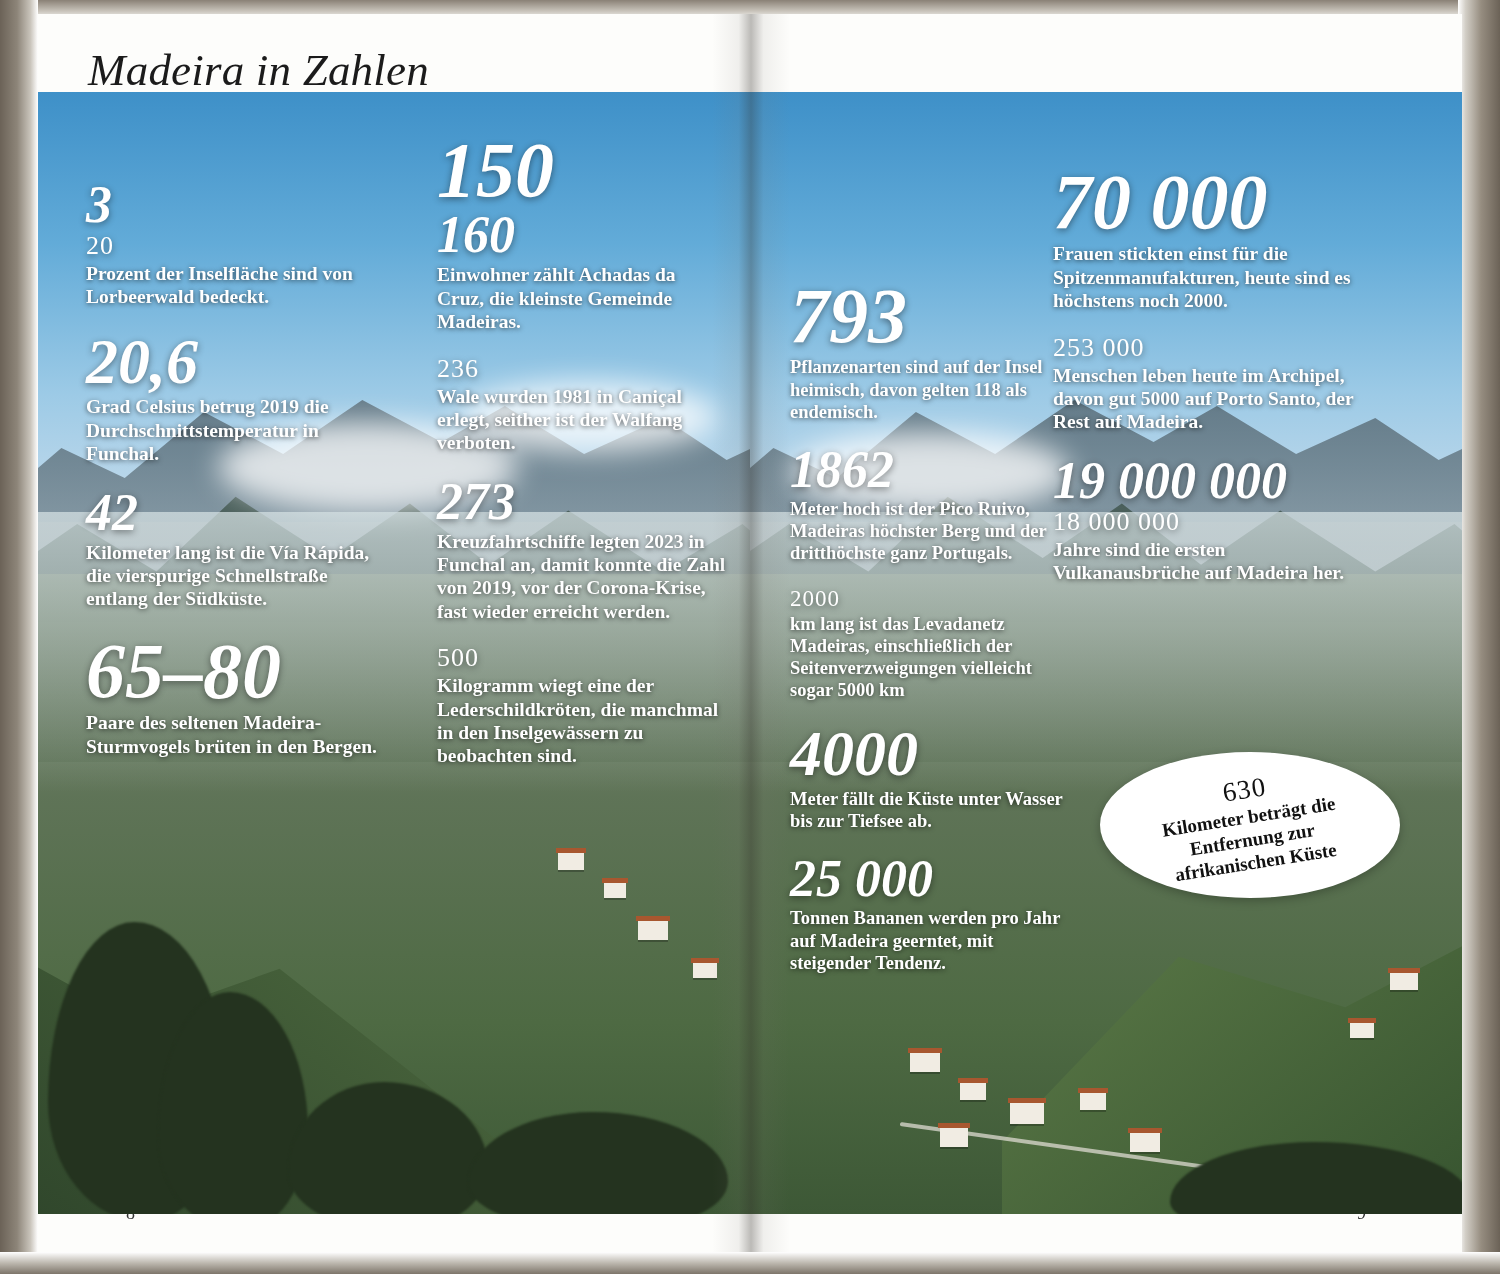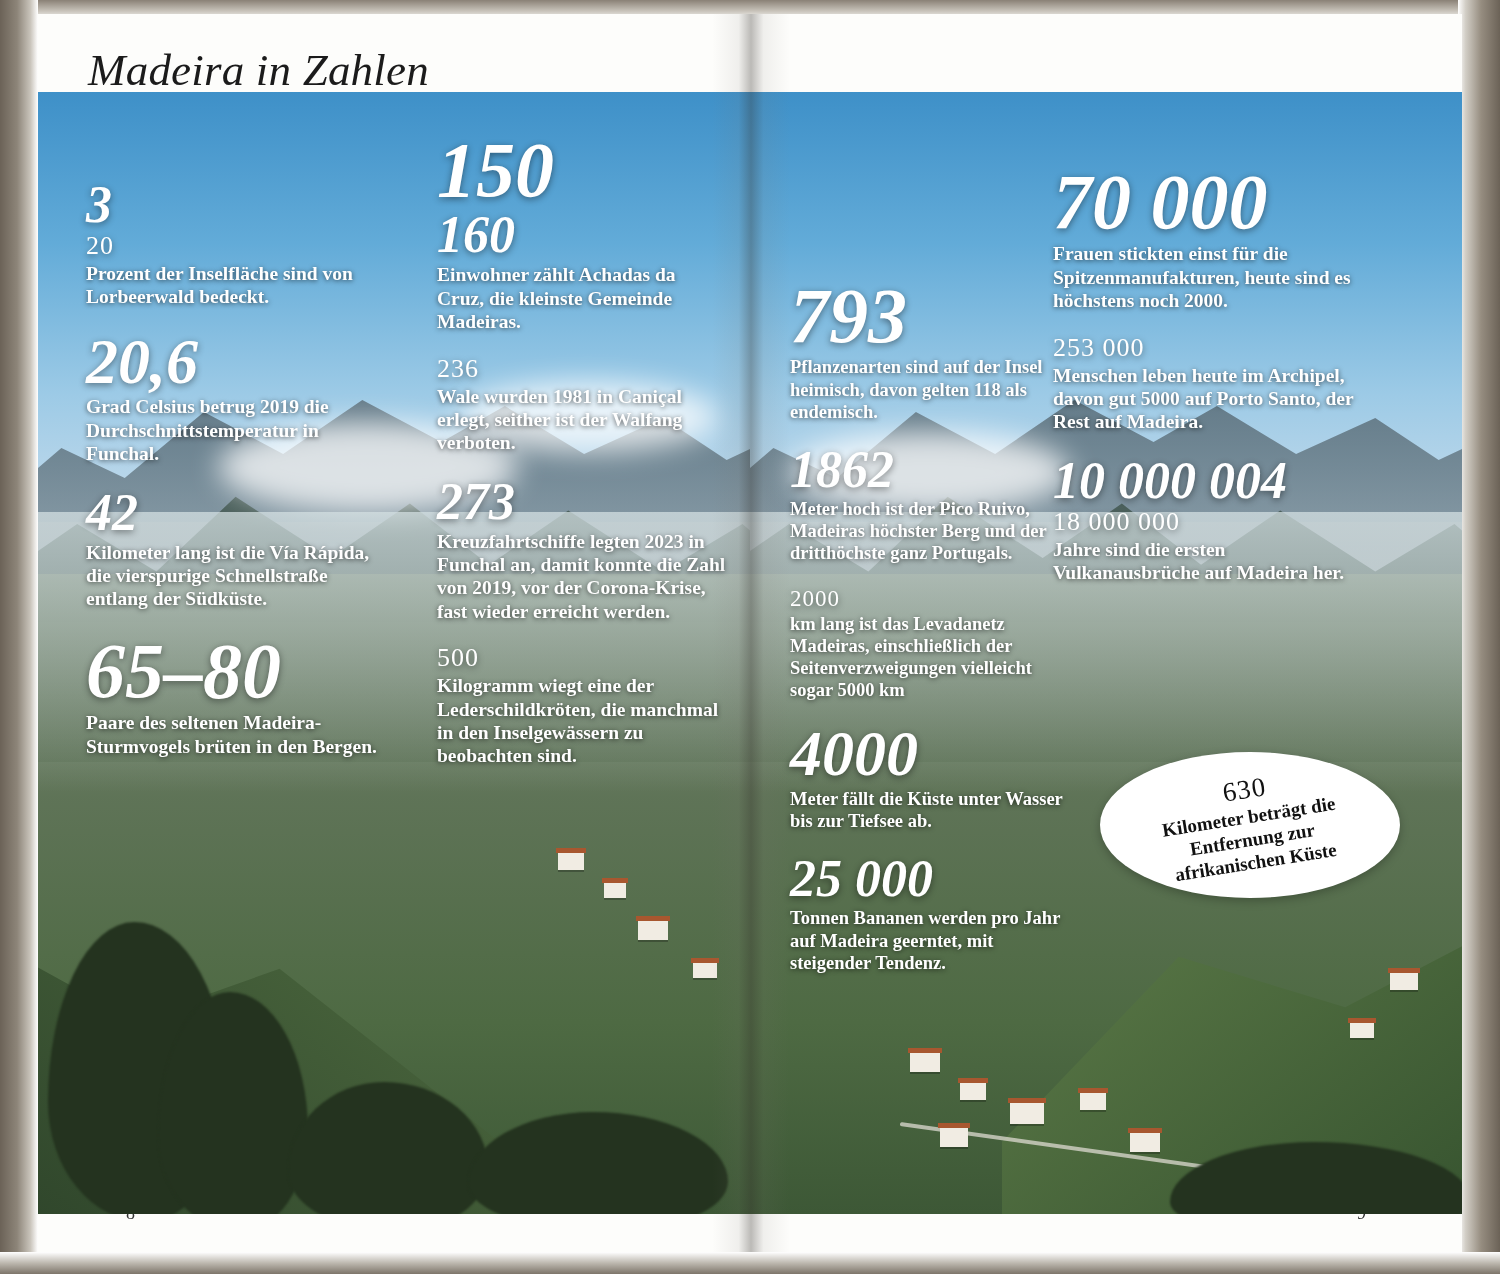--- a/index.html
+++ b/index.html
@@ -405,21 +405,21 @@
   <div class="col" id="col4" style="left:1053px; top:140px; width:310px;margin-top:24px;">
     <div class="stat-item">
       <div class="stat-big s-xxl">70 000</div>
       <div class="stat-desc">Frauen stickten einst für die Spitzenmanufakturen, heute sind es höchstens noch 2000.</div>
     </div>
     <div class="stat-item">
       <div class="stat-small n-sm">253 000</div>
       <div class="stat-desc">Menschen leben heute im Archipel, davon gut 5000 auf Porto Santo, der Rest auf Madeira.</div>
     </div>
     <div class="stat-item">
-      <div class="stat-big s-l">10 000 004</div>
+      <div class="stat-big s-l">19 000 000</div>
     </div>
     <div class="stat-item">
       <div class="stat-small n-sm">18 000 000</div>
       <div class="stat-desc">Jahre sind die ersten Vulkanausbrüche auf Madeira her.</div>
     </div>
   </div>
 
   <div id="oval">
     <div class="inner">
       <div class="ov-num">630</div>

